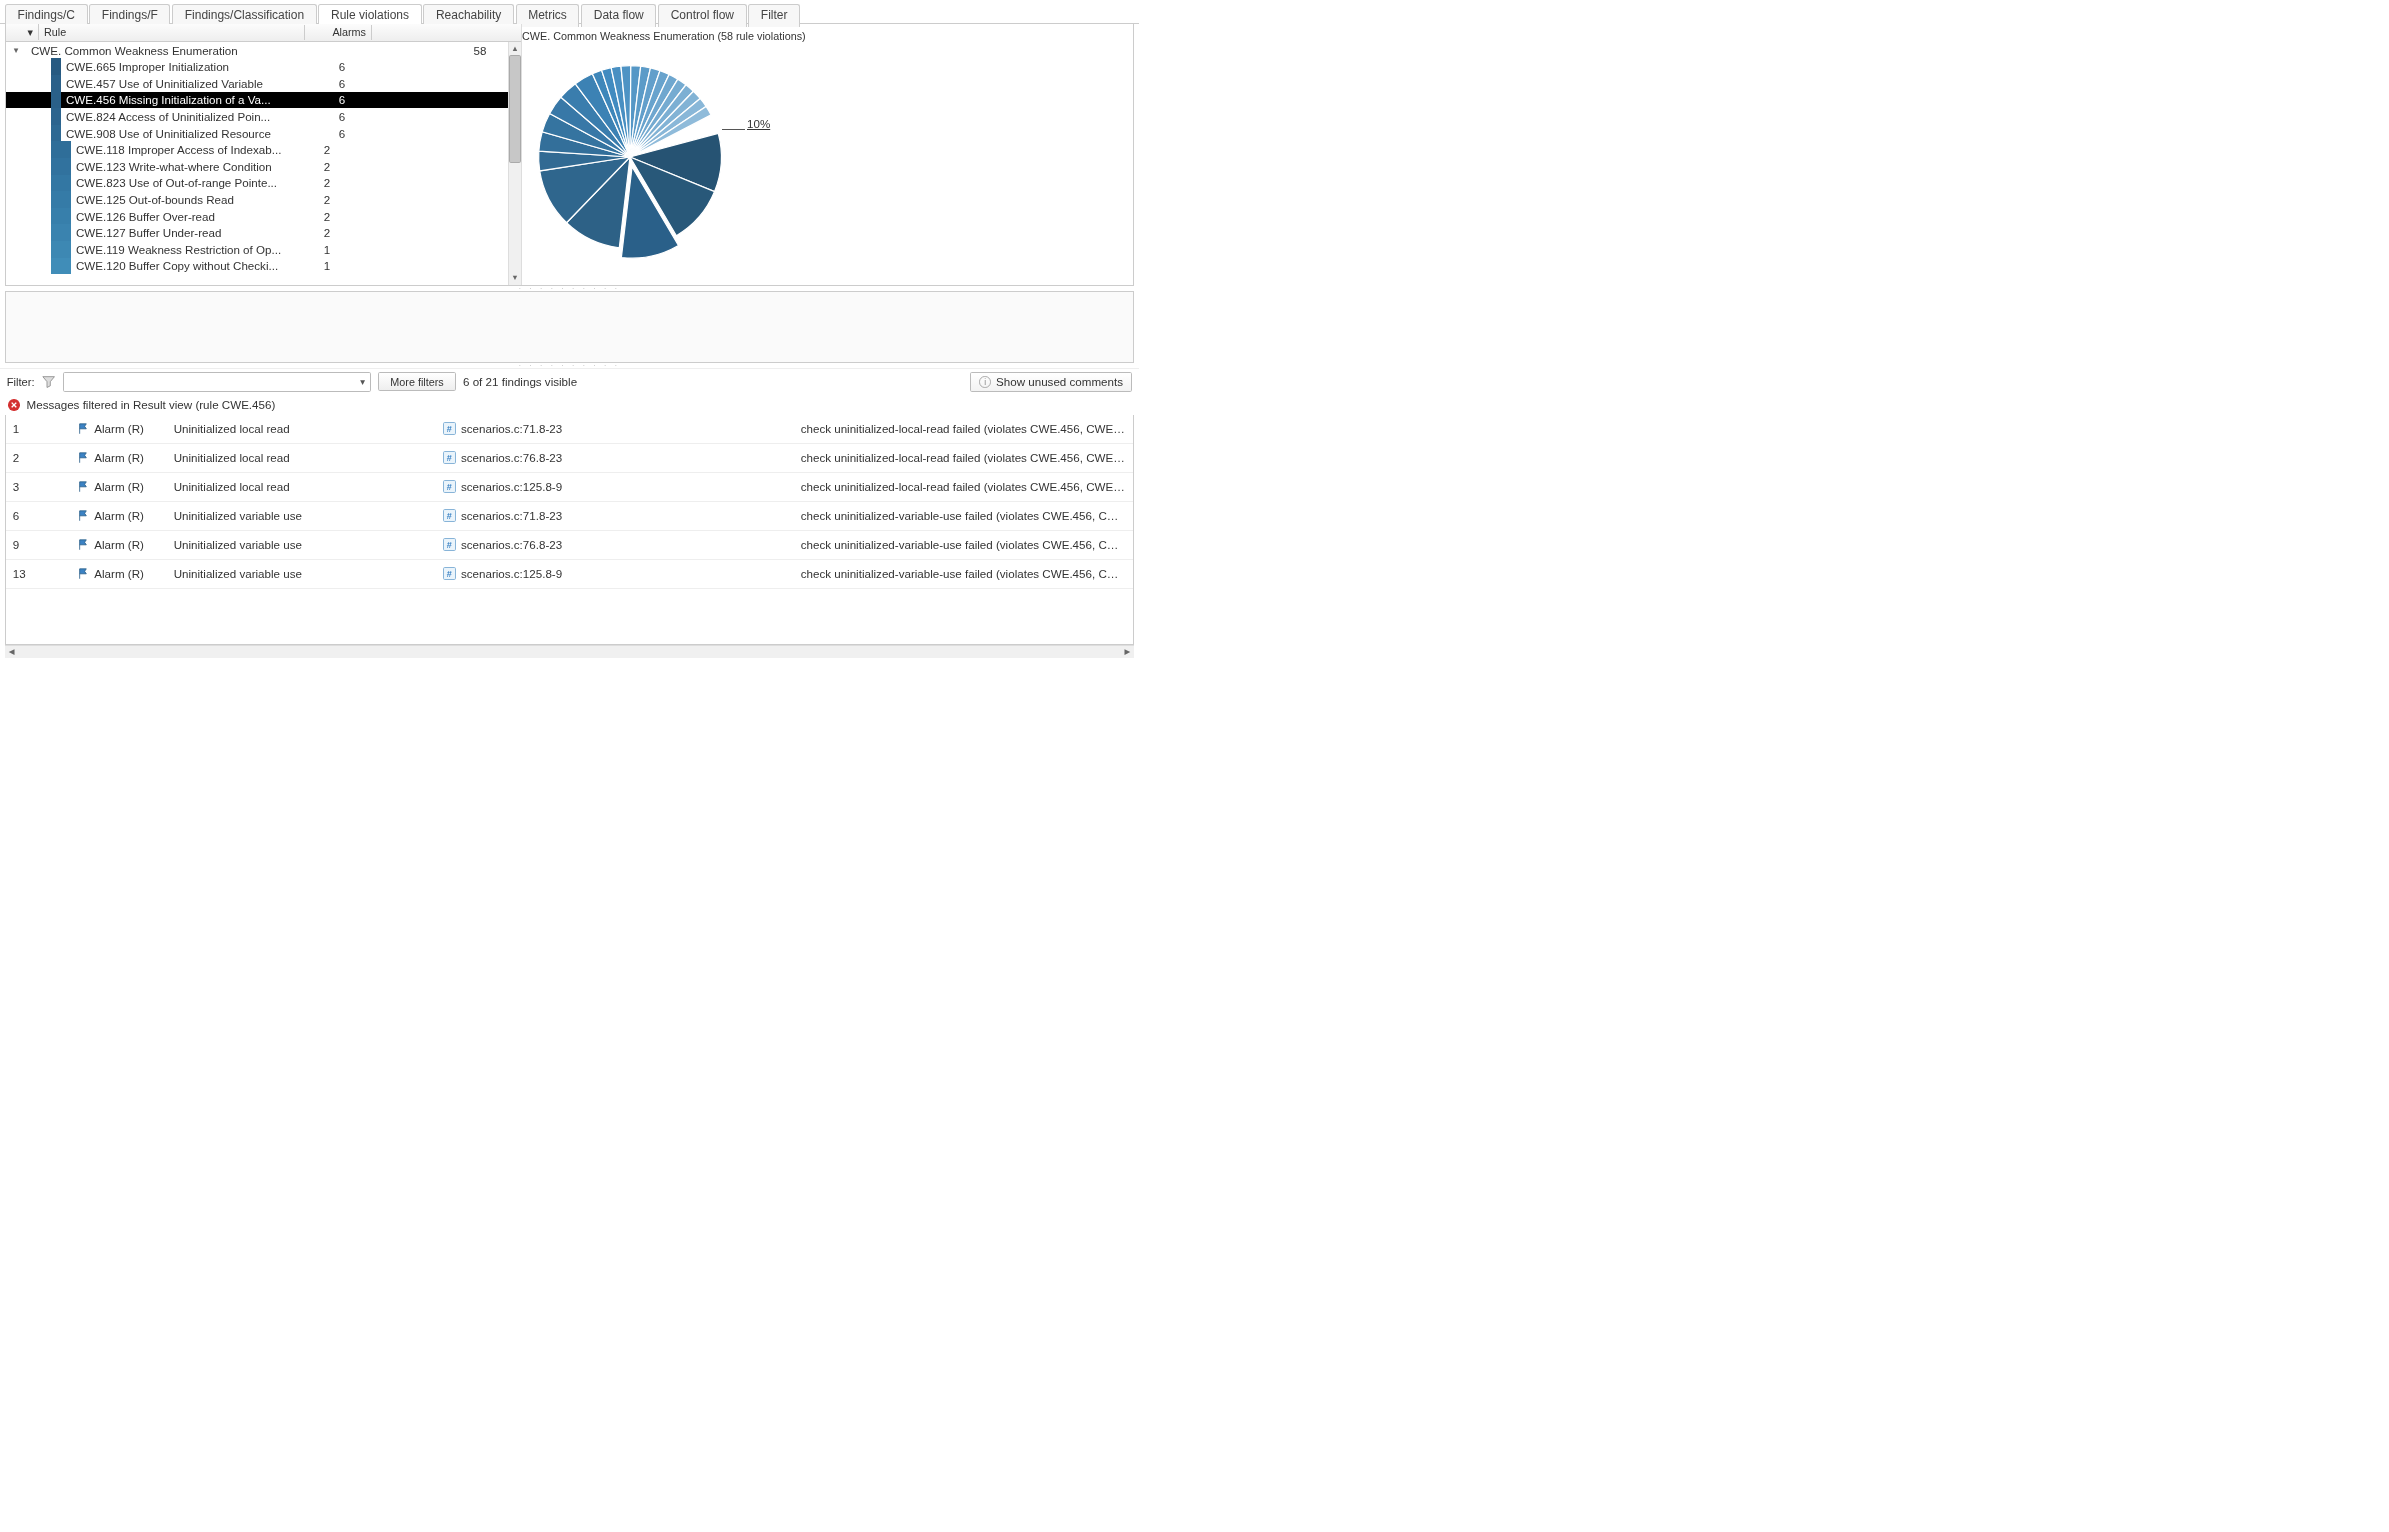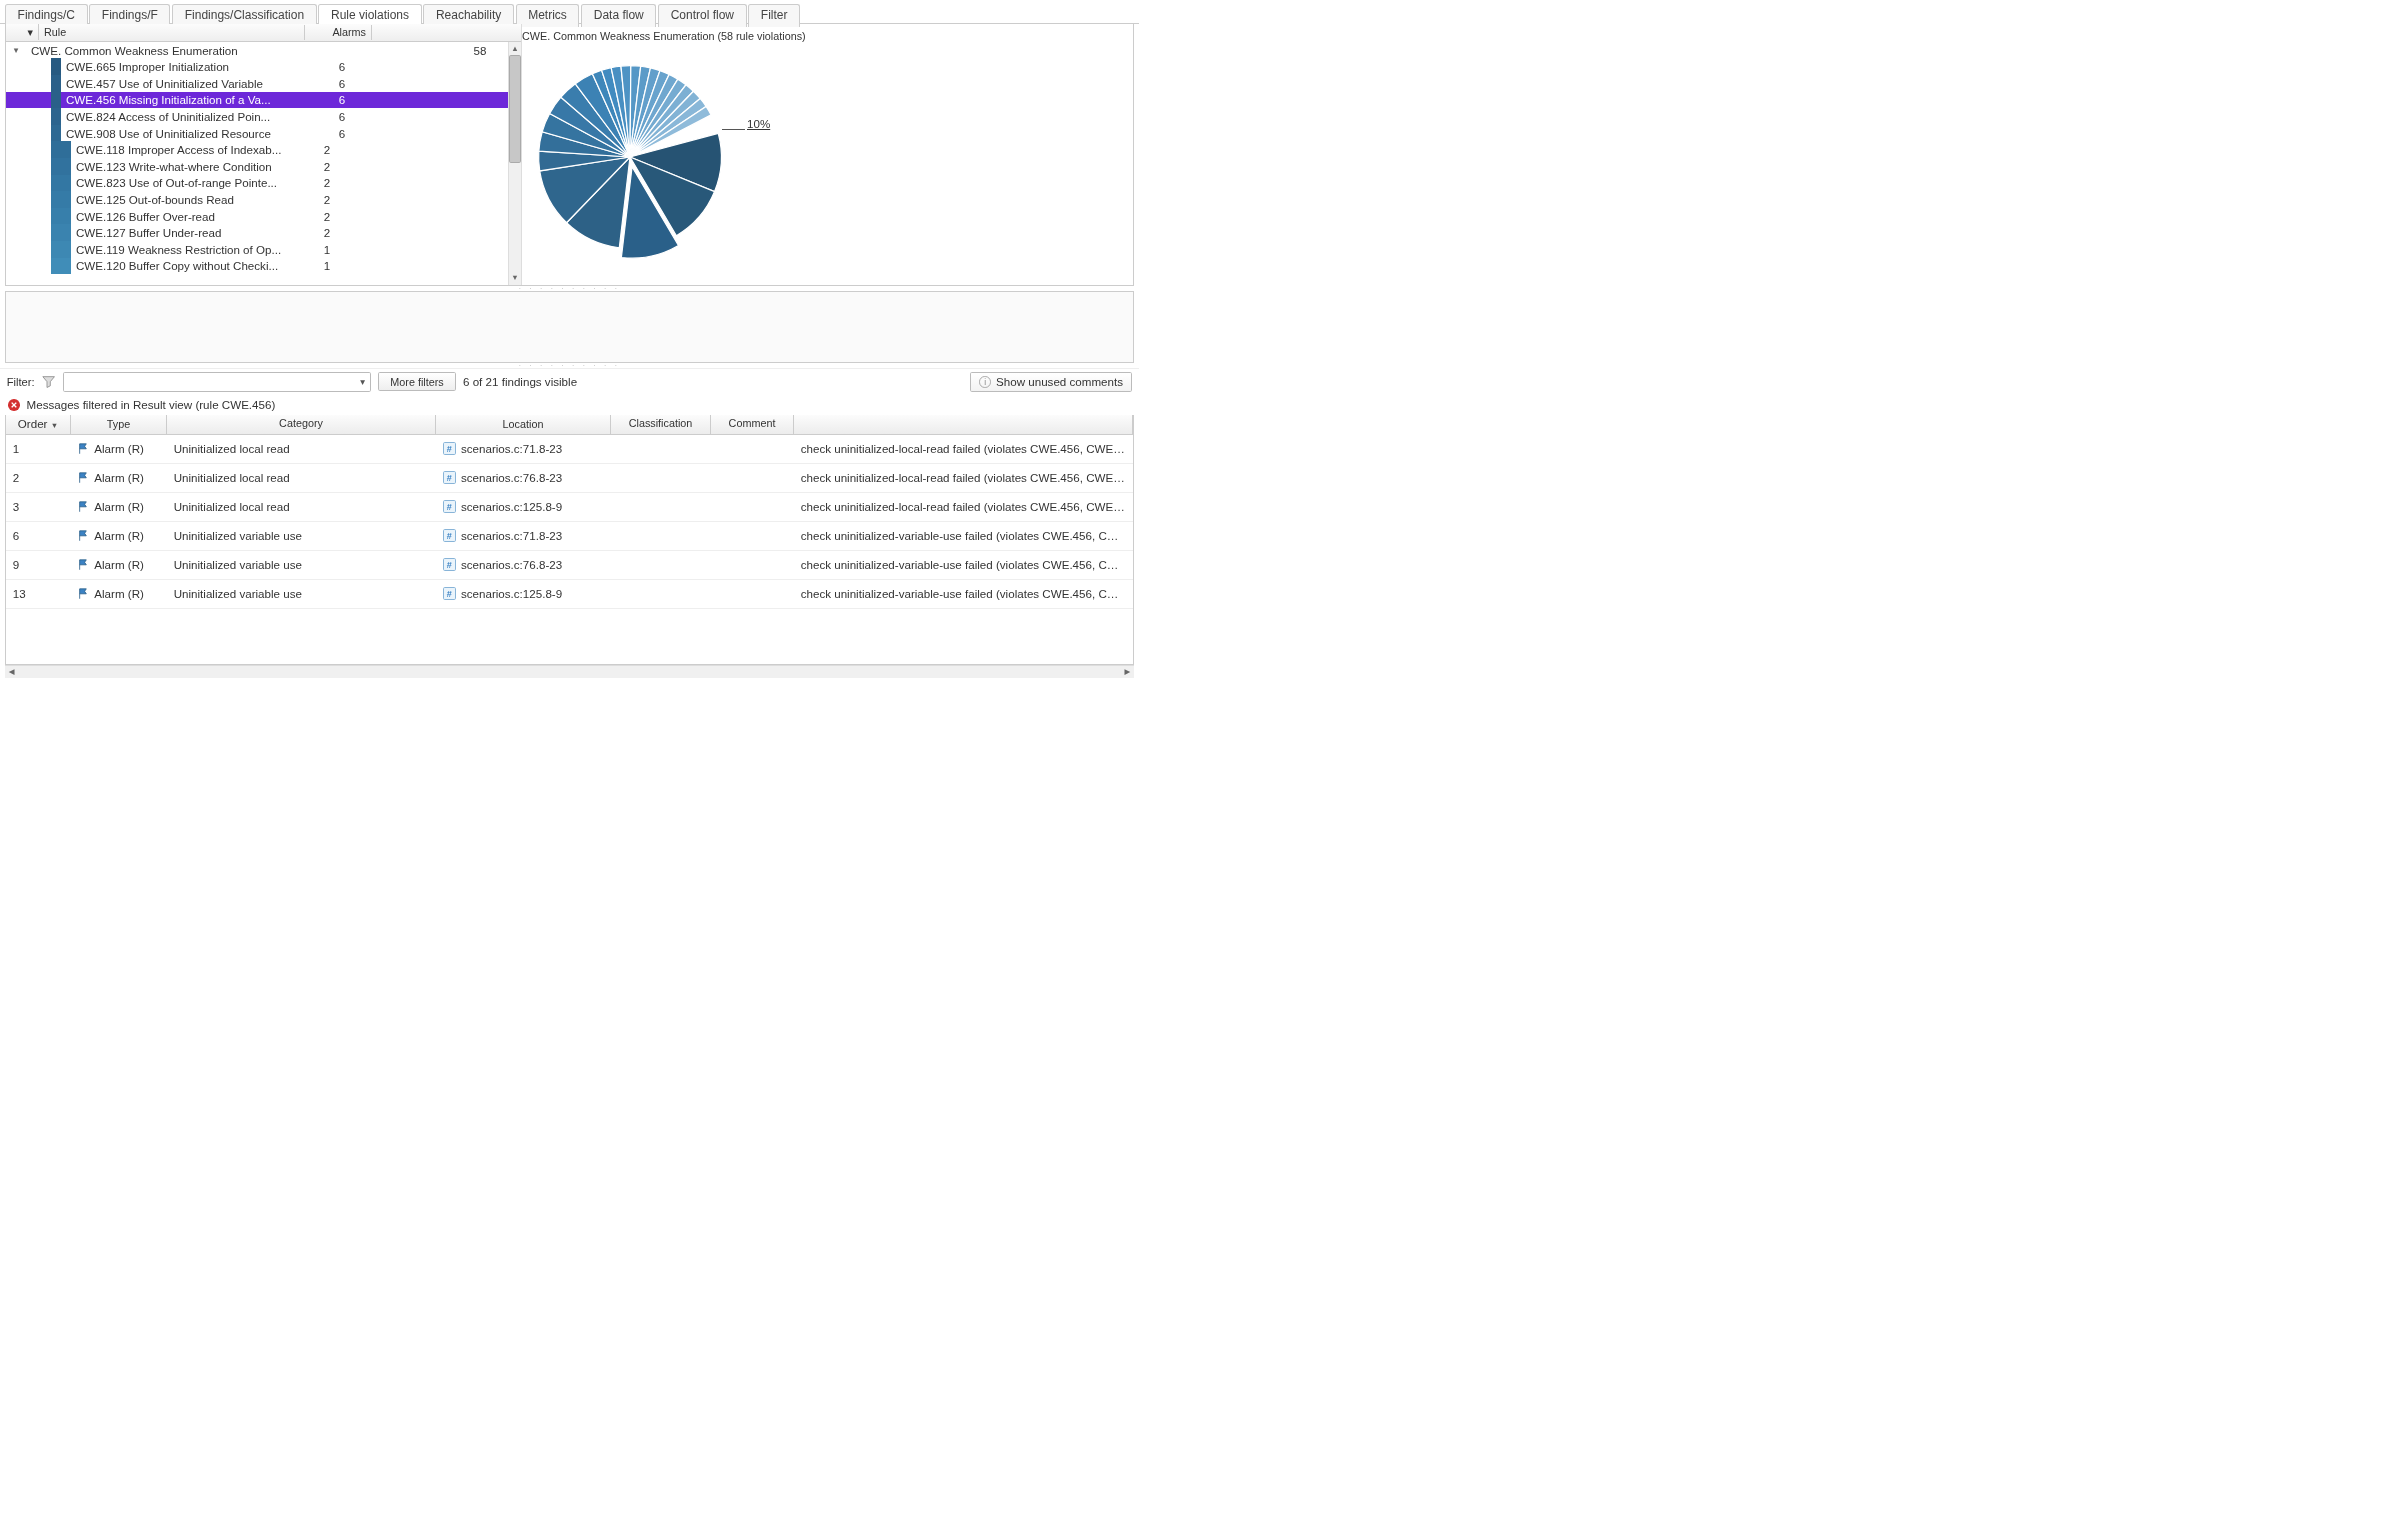--- a/index.html
+++ b/index.html
@@ -16,21 +16,21 @@
 .rule-header .alarms{flex:0 0 67px;text-align:right}
 .rule-body{overflow-y:auto;flex:1}
 .rule-row{display:flex;align-items:center;height:16.6px;cursor:pointer;font-size:11.2px}
 .rule-row .expand{width:20px;text-align:center;font-size:9.1px;color:#666}
 .rule-row .bars{display:flex;margin-right:5px}
 .rule-row .b{width:10px;height:16.6px}
 .rule-row .label{flex:1;white-space:nowrap;overflow:hidden;text-overflow:ellipsis}
 .rule-row .alarms{width:67px;text-align:center;padding-right:15px}
 .rule-row.level1 .label{max-width:250px}
 .rule-row.level2 .label{max-width:225px}
-.rule-row.selected{background:#6d28d9;color:#fff}
+.rule-row.selected{background:#000000;color:#fff}
 .rule-row.selected .label,.rule-row.selected .alarms{color:#fff}
 .scrollbar-track{width:13.3px;background:#f0f0f0;border-left:0.8px solid #ddd;position:absolute;right:0;top:18.3px;bottom:0}
 .scrollbar-track .arrow{height:13.3px;text-align:center;font-size:7.5px;color:#666;line-height:13.3px}
 .scrollbar-thumb{background:#c7c7c7;height:108px;border:0.8px solid #aaa;border-radius:1.7px}
 .chart-panel{flex:1;display:flex;flex-direction:column;padding-top:6.7px}
 .chart-title{font-size:10.8px;margin-bottom:6.7px}
 .chart-wrap{position:relative}
 .chart-label{position:absolute;font-size:10px;left:225px;top:68px}
 .chart-label .line{position:absolute;width:23px;height:0.8px;background:#555;left:-25px;top:11.6px}
 .h-splitter{height:5px;cursor:row-resize;text-align:center;color:#bbb;font-size:6.7px;letter-spacing:3.3px;line-height:5px}
@@ -270,29 +270,20 @@
   </div>
 </div>
 </div>
 
 <div class="msg-bar">
   <span class="err-icon">✕</span>
   <span>Messages filtered in Result view (rule CWE.456)</span>
 </div>
 
 <div class="findings-table">
-  <div class="findings-header">
-    <div class="fcol order"><span>Order</span><span class="sort-arrow">▼</span></div>
-    <div class="fcol type" style="justify-content:center">Type</div>
-    <div class="fcol cat" style="text-align:center">Category</div>
-    <div class="fcol loc" style="justify-content:center">Location</div>
-    <div class="fcol class">Classification</div>
-    <div class="fcol comment">Comment</div>
-    <div class="fcol msg"></div>
-  </div>
   <div class="findings-body" id="findings-body">
       <div class="findings-row">
         <div class="fcol order">1</div>
         <div class="fcol type">
           <span class="flag-icon"><svg width="11.6" height="11.6" viewBox="0 0 14 14">
               <path d="M2 1v12M2 1h8l-2 3 2 3H2" fill="#3b82c4" stroke="#2a5f8a" stroke-width="1"></path>
             </svg></span>
           <span>Alarm (R)</span>
         </div>
         <div class="fcol cat">Uninitialized local read</div>

